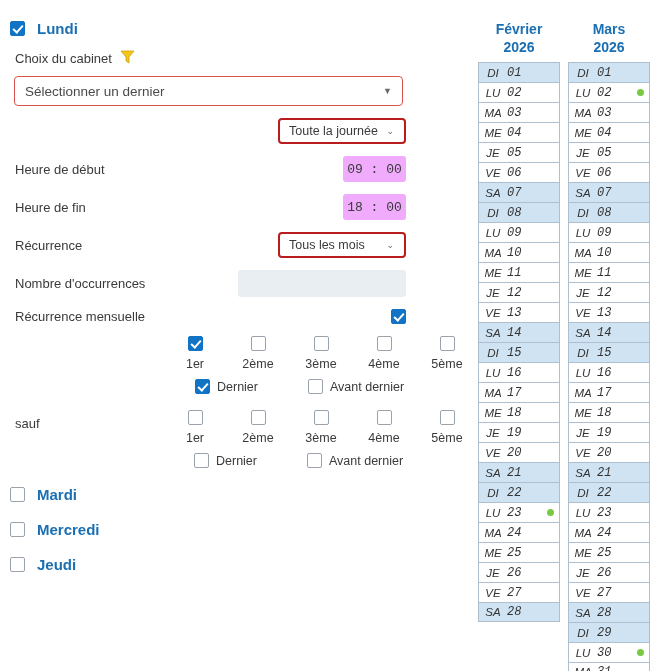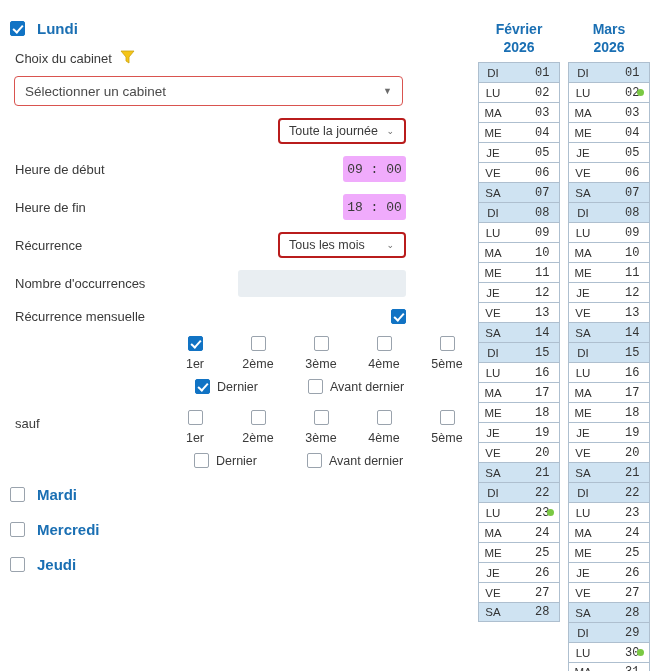--- a/index.html
+++ b/index.html
@@ -254,20 +254,21 @@
   .cal-title {
     text-align: center;
     color: #1a6fb3;
     font-weight: bold;
     font-size: 14px;
     line-height: 18px;
     padding-top: 8px;
   }
   .cal-days {
     margin-top: 6px;
+    font-style: italic;
   }
   .cal-day {
     height: 20px;
     border: 1px solid #aebfcf;
     border-bottom: none;
     display: flex;
     align-items: center;
     box-sizing: border-box;
     font-size: 12px;
     color: #333333;
@@ -281,21 +282,20 @@
     background: #cfe3f2;
   }
   .cal-day .dn {
     width: 28px;
     text-align: center;
     font-size: 11.5px;
   }
   .cal-day .dd {
     font-family: "Liberation Mono", monospace;
     font-size: 12px;
-    margin-left: 28px;
   }
   .dot {
     position: absolute;
     right: 5px;
     top: 6px;
     width: 7px;
     height: 7px;
     border-radius: 50%;
     background: #7ac943;
   }
@@ -316,21 +316,21 @@
     <div class="cab-row">
       <span class="cab-label">Choix du cabinet</span>
       <span class="funnel">
         <svg width="15" height="14" viewBox="0 0 15 14">
           <path d="M1 1 L14 1 L9 7 L9 13 L6 11 L6 7 Z" fill="#f5c518" stroke="#caa312" stroke-width="0.8"></path>
         </svg>
       </span>
     </div>
 
     <div class="select-cabinet">
-      <span class="txt">Sélectionner un cabinet</span>
+      <span class="txt">Sélectionner un dernier</span>
       <span class="caret">▼</span>
     </div>
 
     <div class="row">
       <span class="lbl"></span>
       <span class="sel-small right-align-128">
         <span class="txt">Toute la journée</span>
         <span class="caret">⌄</span>
       </span>
     </div>

